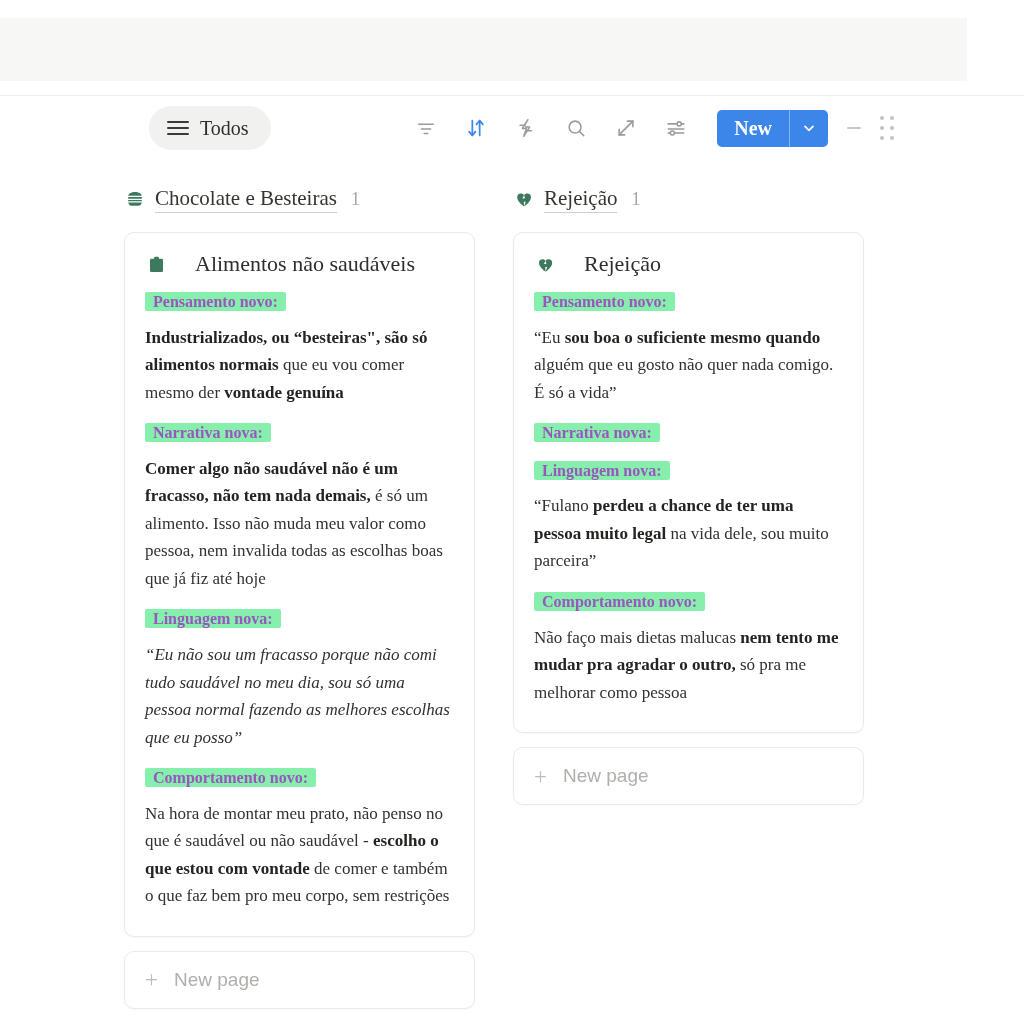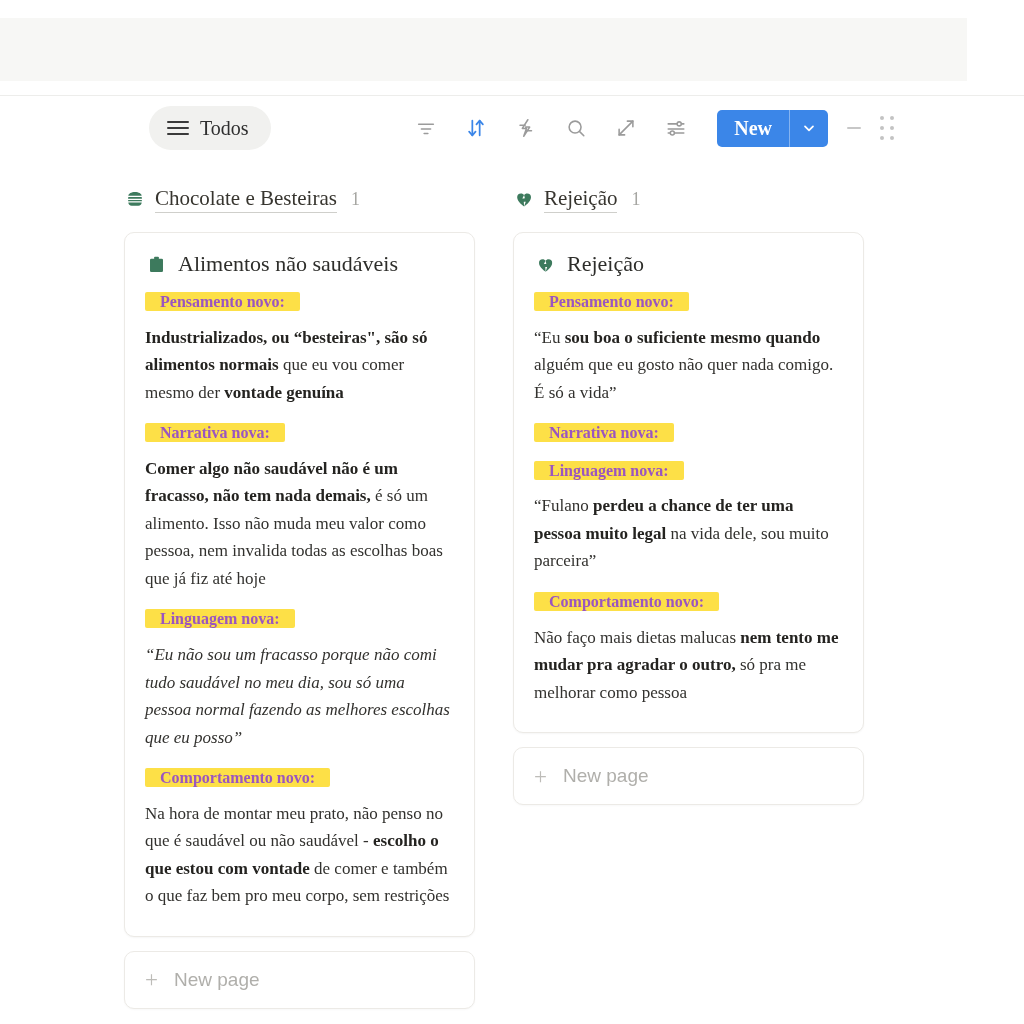--- a/index.html
+++ b/index.html
@@ -91,30 +91,30 @@
     border-bottom: 1px solid #cfcfcb; padding-bottom: 1px;
     font-family: "Liberation Serif", "DejaVu Serif", serif;
   }
   .col-count { font-size: 18px; color: #a6a6a2; margin-left: 5px; }
 
   .card {
     background: #ffffff; border: 1px solid #eceae6; border-radius: 10px;
     padding: 18px 22px 22px 20px;
     box-shadow: 0 1px 2px rgba(15,15,15,0.04);
   }
-  .card-title-row { display: flex; align-items: center; gap: 11px; margin-bottom: 14px; }
+  .card-title-row { display: flex; align-items: center; gap: 28px; margin-bottom: 14px; }
   .card-emoji { width: 22px; height: 22px; display: flex; align-items: center; justify-content: center; }
   .card-title {
     font-size: 22px; color: #2e2e2b;
     font-family: "Liberation Serif", "DejaVu Serif", serif;
   }
 
   .sec-label {
     display: inline; font-size: 16px; font-weight: bold; color: #9a55c0;
-    background: #fde047; padding: 1px 15px; border-radius: 2px;
+    background: #86efac; padding: 1px 8px; border-radius: 2px;
     font-family: "Liberation Serif", "DejaVu Serif", serif;
   }
   .sec-label-wrap { margin: 16px 0 11px 0; line-height: 1.35; }
   .sec-label-wrap:first-child { margin-top: 2px; }
 
   .body-text {
     font-size: 17px; line-height: 1.62; color: #32312e;
     font-family: "Liberation Serif", "DejaVu Serif", serif;
     margin: 0 0 4px 0;
   }

